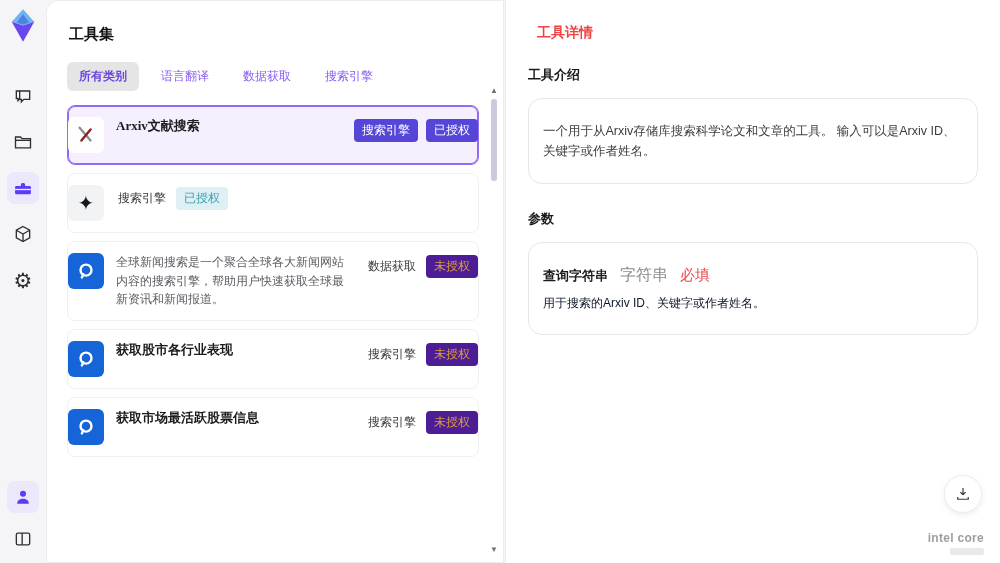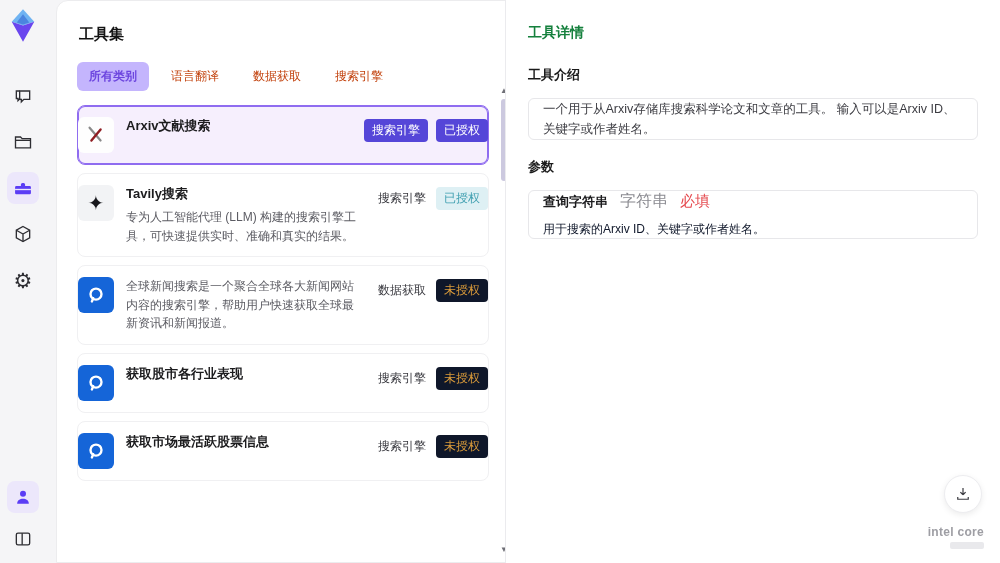--- a/index.html
+++ b/index.html
@@ -14,73 +14,73 @@
   .rail-icons { display:flex; flex-direction:column; gap:14px; align-items:center; }
   .rail-btn { width:32px; height:32px; border-radius:8px; display:flex; align-items:center; justify-content:center; cursor:pointer; }
   .rail-btn svg { width:20px; height:20px; stroke:#2e2e33; fill:none; stroke-width:1.6; }
   .rail-btn.active { background:#ece7fb; }
   .rail-btn.active svg { stroke:none; fill:#5b3df5; }
   .rail-bottom { margin-top:auto; display:flex; flex-direction:column; gap:10px; align-items:center; }
   .rail-btn.user { background:#ece7fb; }
   .gear-glyph { font-size:21px; line-height:1; color:#2e2e33; }
 
   
-  .list-panel { position:absolute; left:56px; top:0; width:458px; height:100%; background:#fff;
-                border:1px solid #ececee; border-top-left-radius:12px; padding:16px 24px 0 20px; }
+  .list-panel { position:absolute; left:46px; top:0; width:458px; height:100%; background:#fff;
+                border:1px solid #ececee; border-top-left-radius:12px; padding:16px 24px 0 20px;font-family:Liberation Serif, serif; }
   .page-title { font-size:15px; font-weight:bold; color:#141414; margin:8px 0 18px 2px; }
   .tabs { display:flex; gap:10px; margin-bottom:14px; }
-  .tab { font-size:12px; color:#c2410c; padding:6px 12px; border-radius:6px; cursor:pointer; white-space:nowrap; }
-  .tab.active { background:#c4b5fd; color:#6d46df; font-weight:bold; }
+  .tab { font-size:12px; color:#8b5cf6; padding:6px 12px; border-radius:6px; cursor:pointer; white-space:nowrap; }
+  .tab.active { background:#e5e5e5; color:#6d46df; font-weight:bold; }
 
   .tool-list { display:flex; flex-direction:column; gap:8px; }
   .tool-card { display:flex; gap:12px; background:#fff; border:1px solid #f0f0f2; border-radius:8px;
                padding:11px 0; cursor:pointer; }
   .tool-card.selected { background:#f6effd; border:1px solid #8f6cf0; box-shadow:0 0 0 1px #8f6cf0 inset; }
   .tool-icon { flex:0 0 36px; width:36px; height:36px; border-radius:6px; background:#f2f3f5;
                display:flex; align-items:center; justify-content:center; overflow:hidden; }
   .tool-icon.white { background:#fefefe; }
   .tool-icon.blue { background:#1565d8; }
   .tool-icon .star { font-size:20px; color:#17171c; }
   .tool-body { flex:1; min-width:0; }
   .tool-name { font-size:13px; font-weight:bold; color:#1c1c1e; margin-bottom:5px; }
   .tool-desc { font-size:12px; line-height:1.55; color:#5c5c63; }
   .tool-side { flex:0 0 auto; display:flex; gap:8px; align-items:flex-start; padding-top:2px; }
   .cat-label { font-size:12px; color:#3a3a40; padding:3px 2px; white-space:nowrap; }
   .badge { font-size:12px; padding:3px 8px; border-radius:4px; white-space:nowrap; }
   .badge.authorized { background:#def0f4; color:#3f9fb0; }
-  .badge.unauthorized { background:#0f172a; color:#dc9c3a; }
+  .badge.unauthorized { background:#4c1d95; color:#dc9c3a; }
   .tool-card.selected .cat-label,
   .tool-card.selected .badge { background:#5546d8; color:#fff; border-radius:4px; padding:3px 8px; font-size:12px; }
 
   
   .list-scrollbar { position:absolute; right:3px; top:86px; bottom:6px; width:12px;
                     display:flex; flex-direction:column; align-items:center; }
   .sb-arrow { font-size:8px; color:#707077; line-height:8px; height:10px; cursor:pointer; }
   .sb-track { flex:1; width:8px; position:relative; }
   .sb-thumb { position:absolute; top:2px; left:1px; width:6px; height:82px; border-radius:3px; background:#ccc9df; cursor:pointer; }
 
   
   .detail-panel { position:absolute; left:505px; top:0; width:495px; height:100%; background:#fff;
                   border-left:1px solid #ebebee; padding:18px 22px; }
-  .detail-title { font-size:14px; font-weight:bold; color:#15803d; margin:6px 0 24px 0; }
+  .detail-title { font-size:14px; font-weight:bold; color:#ef4444; margin:6px 0 24px 9px; }
   .section-heading { font-size:13px; font-weight:bold; color:#1a1a1a; margin-bottom:14px; }
-  .detail-box { border:1px solid #e7e7ea; border-radius:6px; background:#fff; padding:0 14px; margin-bottom:18px; }
+  .detail-box { border:1px solid #e7e7ea; border-radius:14px; background:#fff; padding:22px 14px; margin-bottom:26px; }
   .intro-text { font-size:12.5px; color:#3c3c42; line-height:1.6; }
   .param-row-head { display:flex; align-items:baseline; gap:12px; margin-bottom:9px; }
   .param-name { font-size:13px; font-weight:bold; color:#1c1c1e; }
   .param-type { font-size:16px; color:#8a8a90; }
   .param-required { font-size:15px; color:#e5484d; }
   .param-desc { font-size:12px; color:#0f172a; }
 
   
   .fab-download { position:absolute; right:18px; bottom:50px; width:38px; height:38px; border-radius:50%;
                   background:#fff; border:1px solid #ededf0; box-shadow:0 2px 6px rgba(0,0,0,.08);
                   display:flex; align-items:center; justify-content:center; cursor:pointer; }
   .fab-download svg { width:18px; height:18px; stroke:#3a3a40; fill:none; stroke-width:1.6; }
-  .brand { position:absolute; right:16px; bottom:14px; text-align:right; }
+  .brand { position:absolute; right:16px; bottom:8px; text-align:right; }
   .brand-text { font-size:12px; color:#a9a9af; letter-spacing:.3px; }
   .brand-text b { color:#9e9ea4; font-weight:bold; }
   .brand-bar { margin:3px 0 0 auto; width:34px; height:7px; border-radius:2px; background:#e9e9ec; }
 </style>
 </head>
 <body>
 
 <div class="app">
 
   <aside class="rail">
@@ -156,24 +156,20 @@
             <div class="tool-name">Arxiv文献搜索</div>
           </div>
           <div class="tool-side">
             <span class="cat-label">搜索引擎</span>
             <span class="badge authorized">已授权</span>
           </div>
         </div>
         <div class="tool-card">
           <div class="tool-icon ">
             <span class="star">✦</span>
-          </div>
-          <div class="tool-body">
-            <div class="tool-name">Tavily搜索</div>
-            <div class="tool-desc">专为人工智能代理 (LLM) 构建的搜索引擎工具，可快速提供实时、准确和真实的结果。</div>
           </div>
           <div class="tool-side">
             <span class="cat-label">搜索引擎</span>
             <span class="badge authorized">已授权</span>
           </div>
         </div>
         <div class="tool-card">
           <div class="tool-icon blue">
             <svg viewBox="0 0 24 24" width="22" height="22">
               <circle cx="12" cy="11" r="6" fill="none" stroke="#fff" stroke-width="2.6"></circle>

